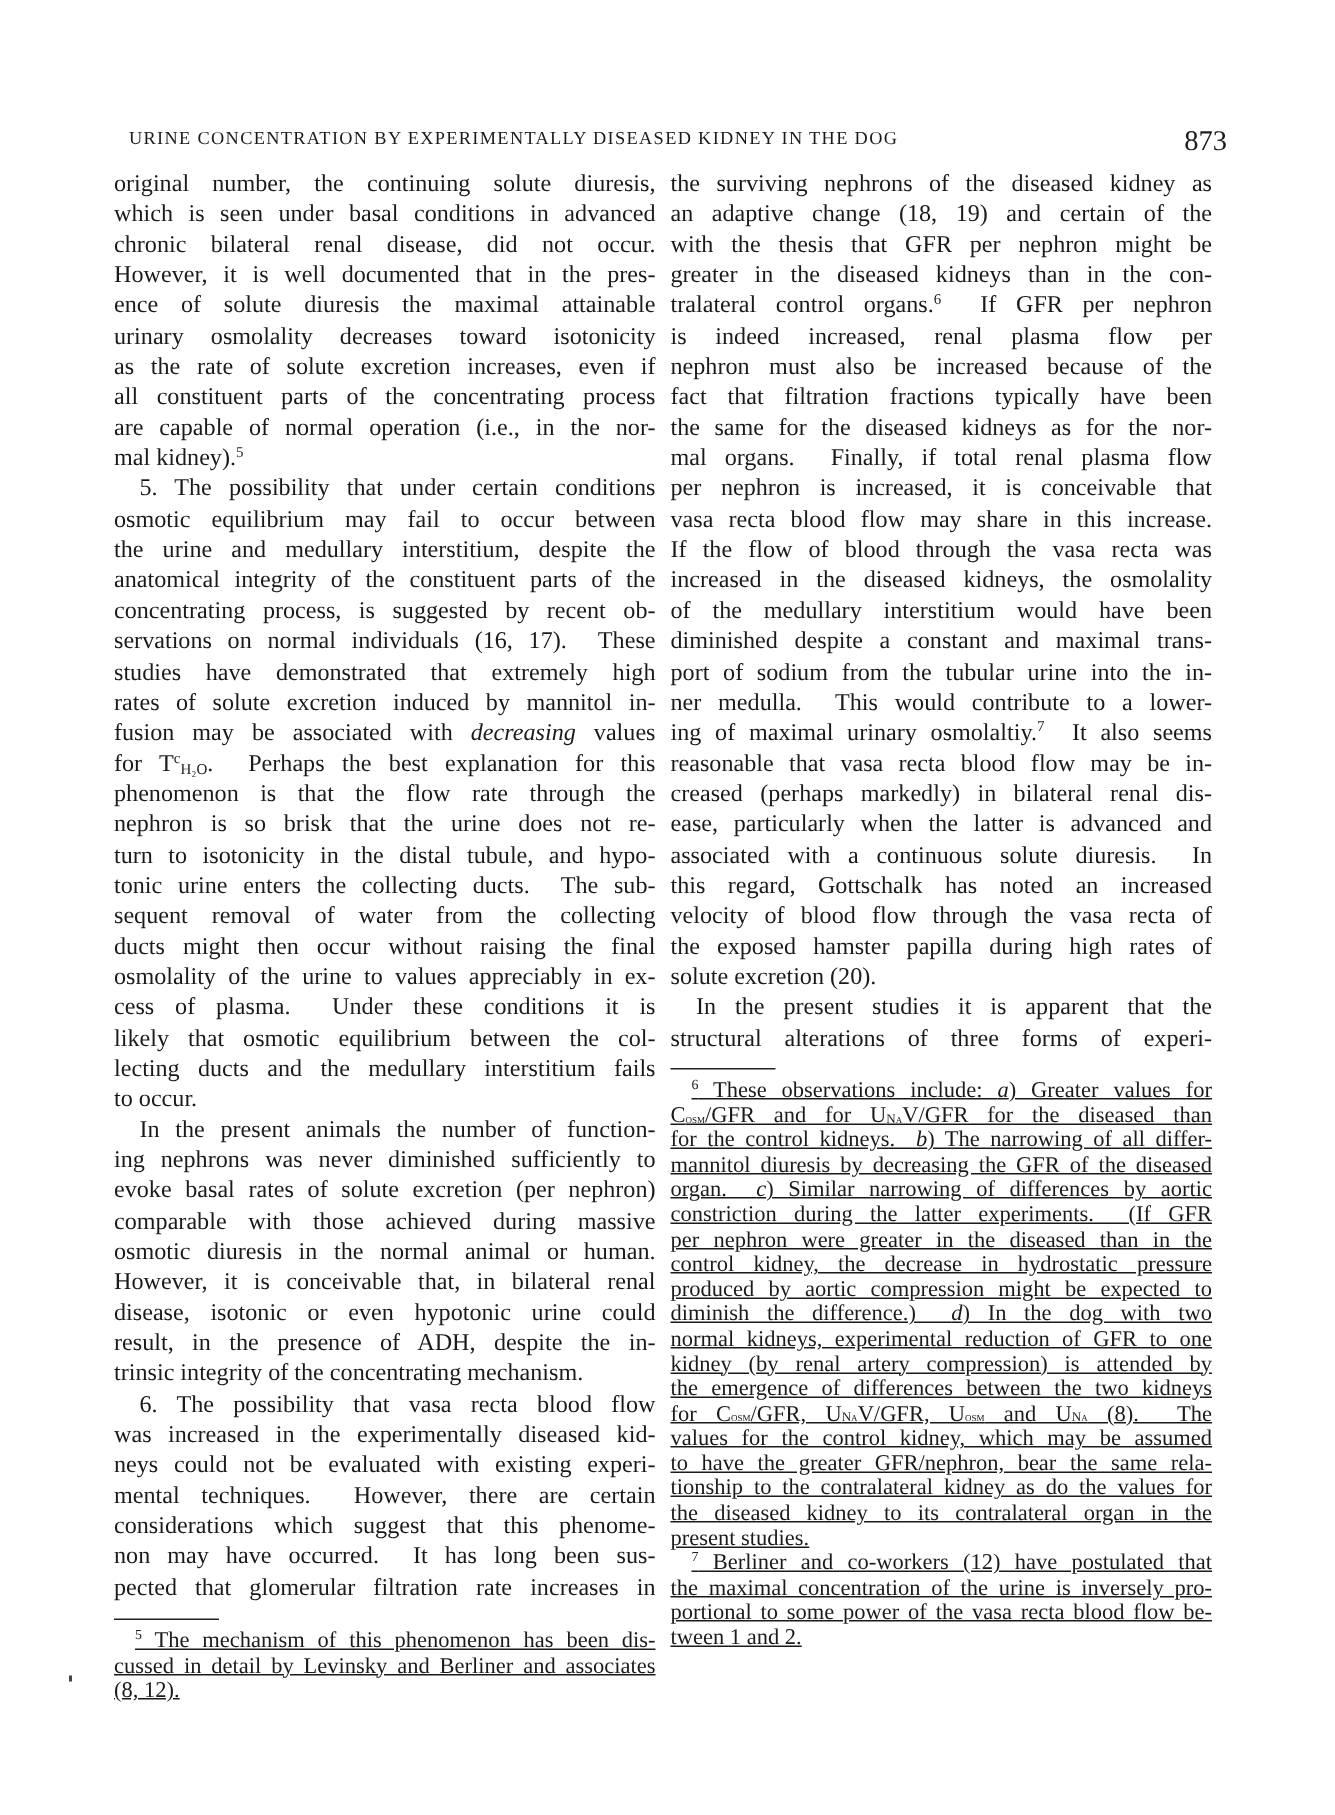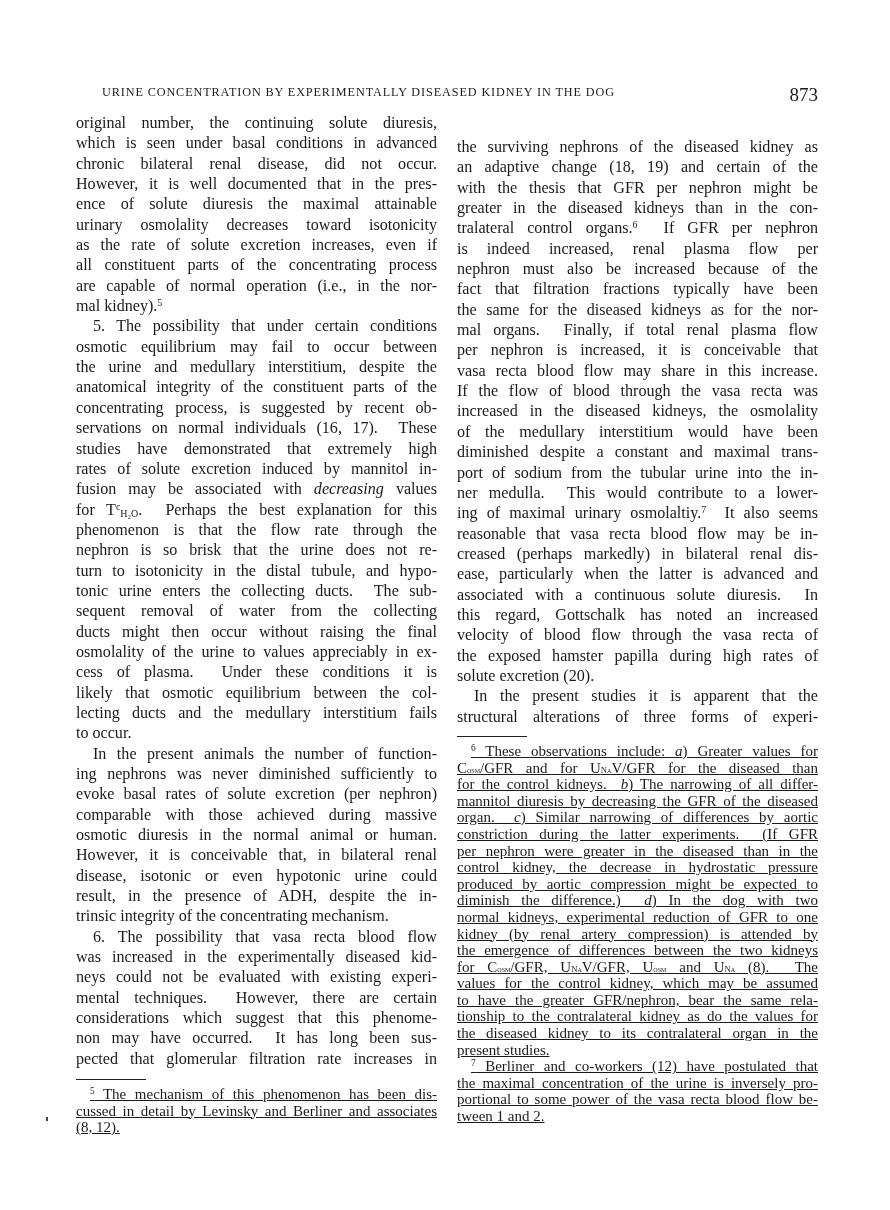--- a/index.html
+++ b/index.html
@@ -1,24 +1,24 @@
 <!DOCTYPE html>
 <html><head>
 <meta charset="utf-8">
 <style>
   html, body { margin: 0; padding: 0; background: #ffffff; }
   body { width: 890px; height: 1210px; position: relative; overflow: hidden;
          font-family: "Liberation Serif", "DejaVu Serif", serif; color: #1a1a1a; }
   .running-head { position: absolute; top: 85px; left: 86px; width: 732px; height: 20px;
                   font-size: 12.2px; letter-spacing: 0.9px; }
-  .running-title { position: absolute; left: 16px; top: 0; white-space: nowrap; }
+  .running-title { position: absolute; left: 0; top: 0; white-space: nowrap; }
   .page-number { position: absolute; right: 0; top: -1px; font-size: 19px; letter-spacing: 0; }
   .column { position: absolute; top: 113px; width: 361px; }
   .col-left { left: 76px; }
-  .col-right { left: 457px; margin-top: 24px; }
+  .col-right { left: 447px; }
   .line { height: 20.35px; line-height: 20.35px; font-size: 16.1px; white-space: nowrap;
           text-align: justify; text-align-last: justify; overflow: visible; }
   .line.last { text-align-last: left; }
   .line.indent { padding-left: 17px; }
   .line > span { white-space: pre; }
   .rule { width: 70px; height: 0; border-top: 1.2px solid #222; margin-top: 9px; margin-bottom: 6px; }
   .fn { height: 16.6px; line-height: 16.6px; font-size: 15px; white-space: nowrap;
         text-align: justify; text-align-last: justify; text-decoration: underline; }
   .fn.last { text-align-last: left; }
   .fn.indent { padding-left: 14px; }

